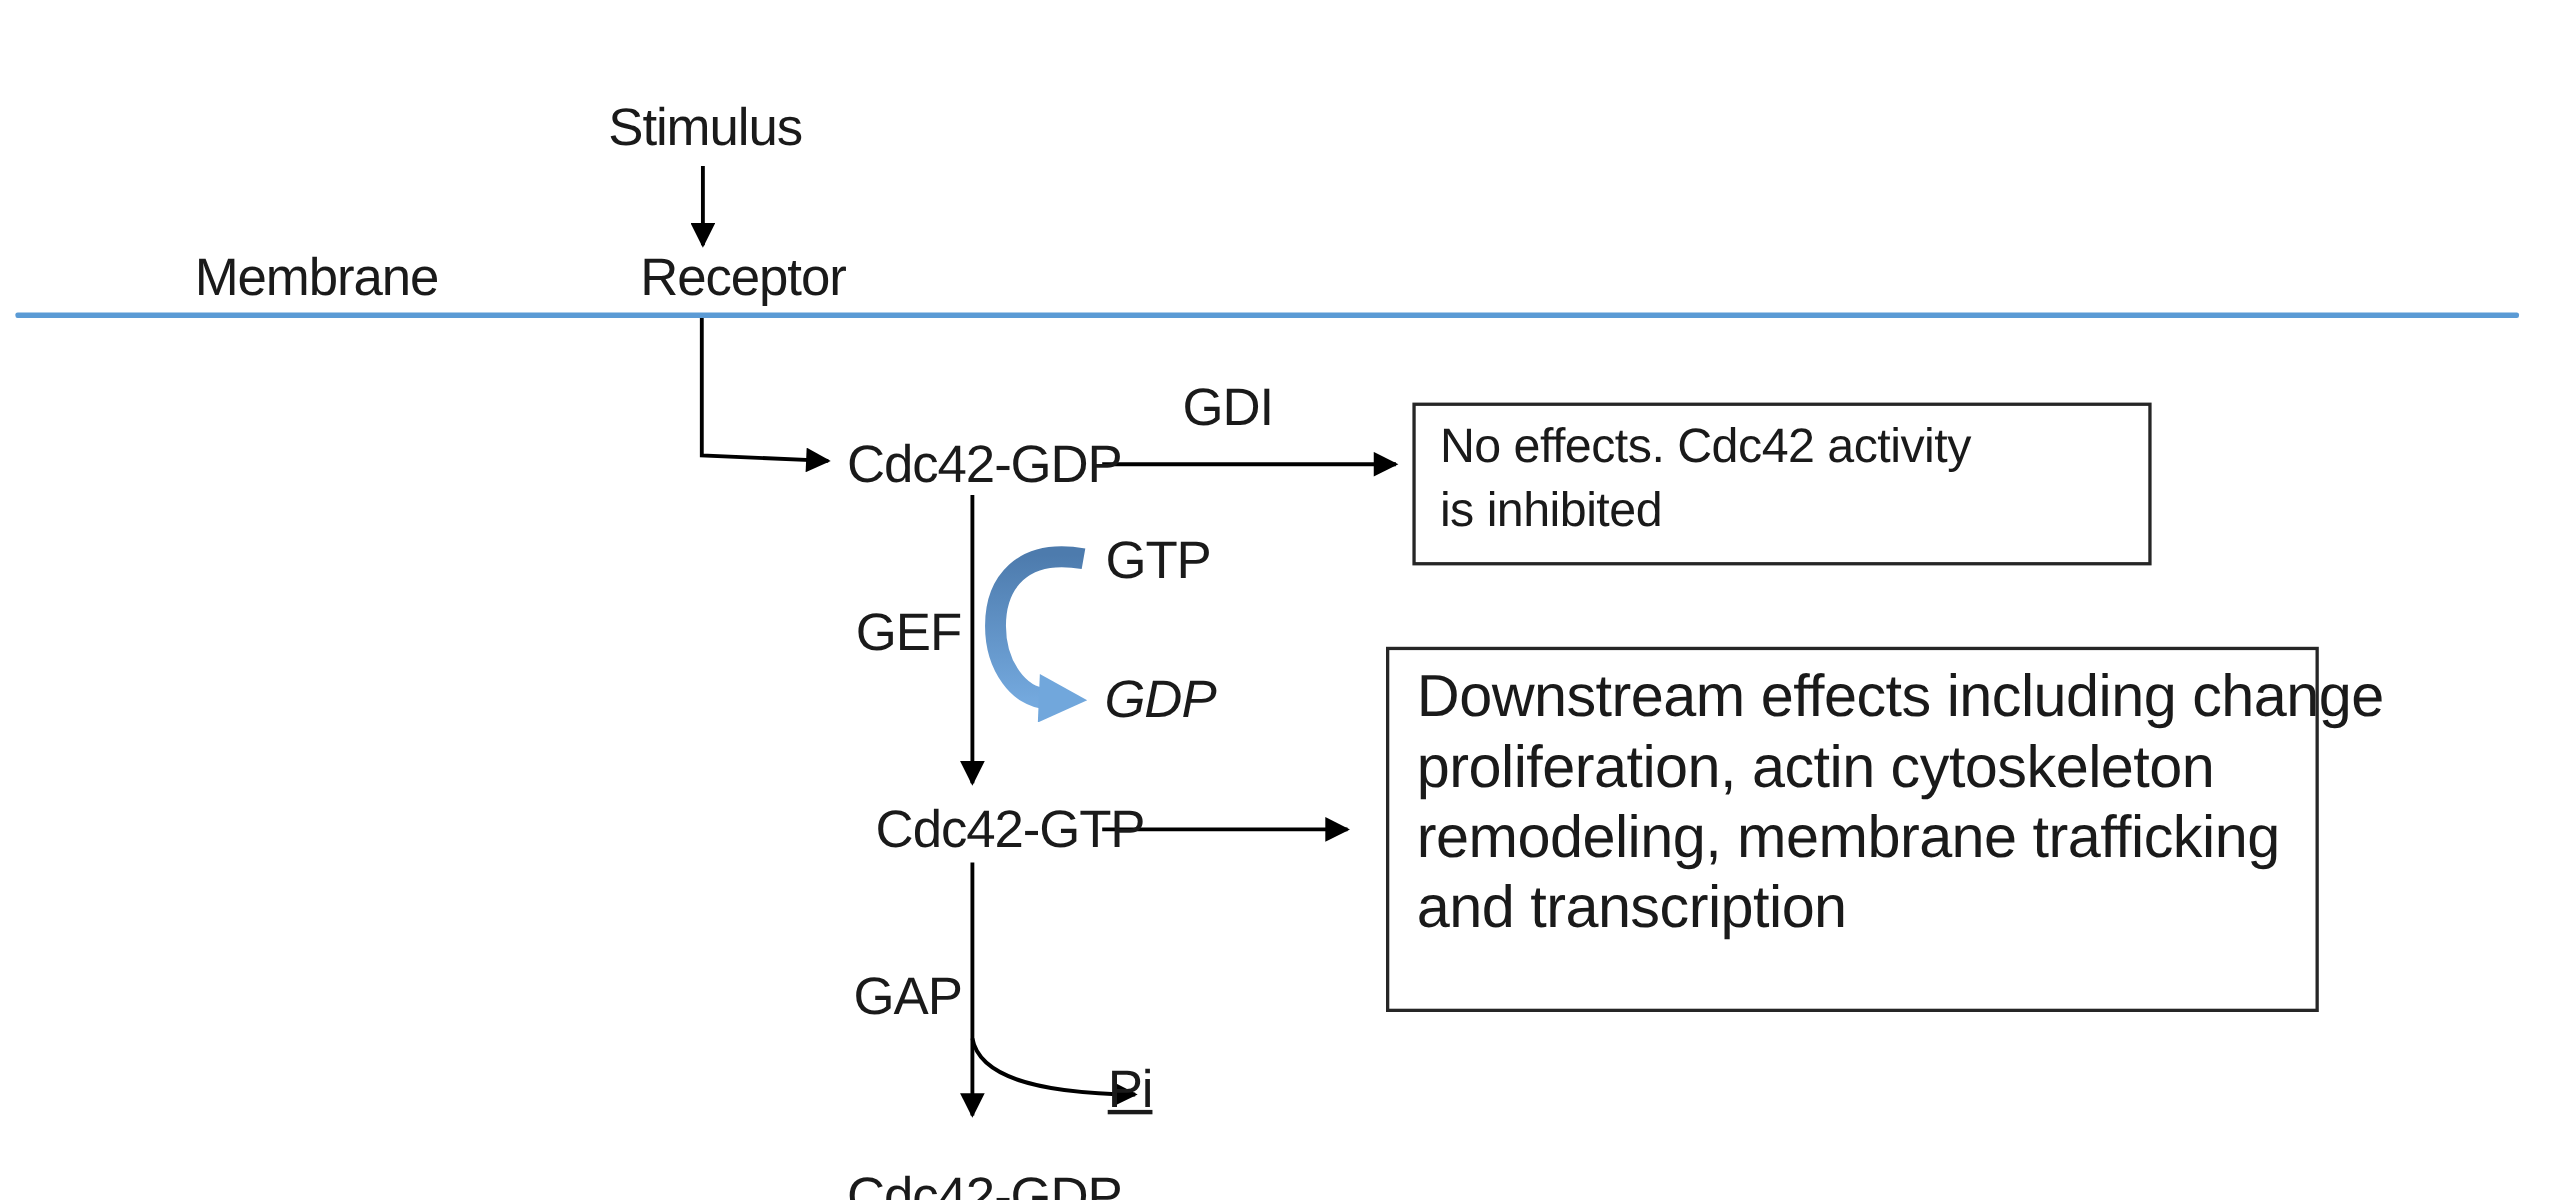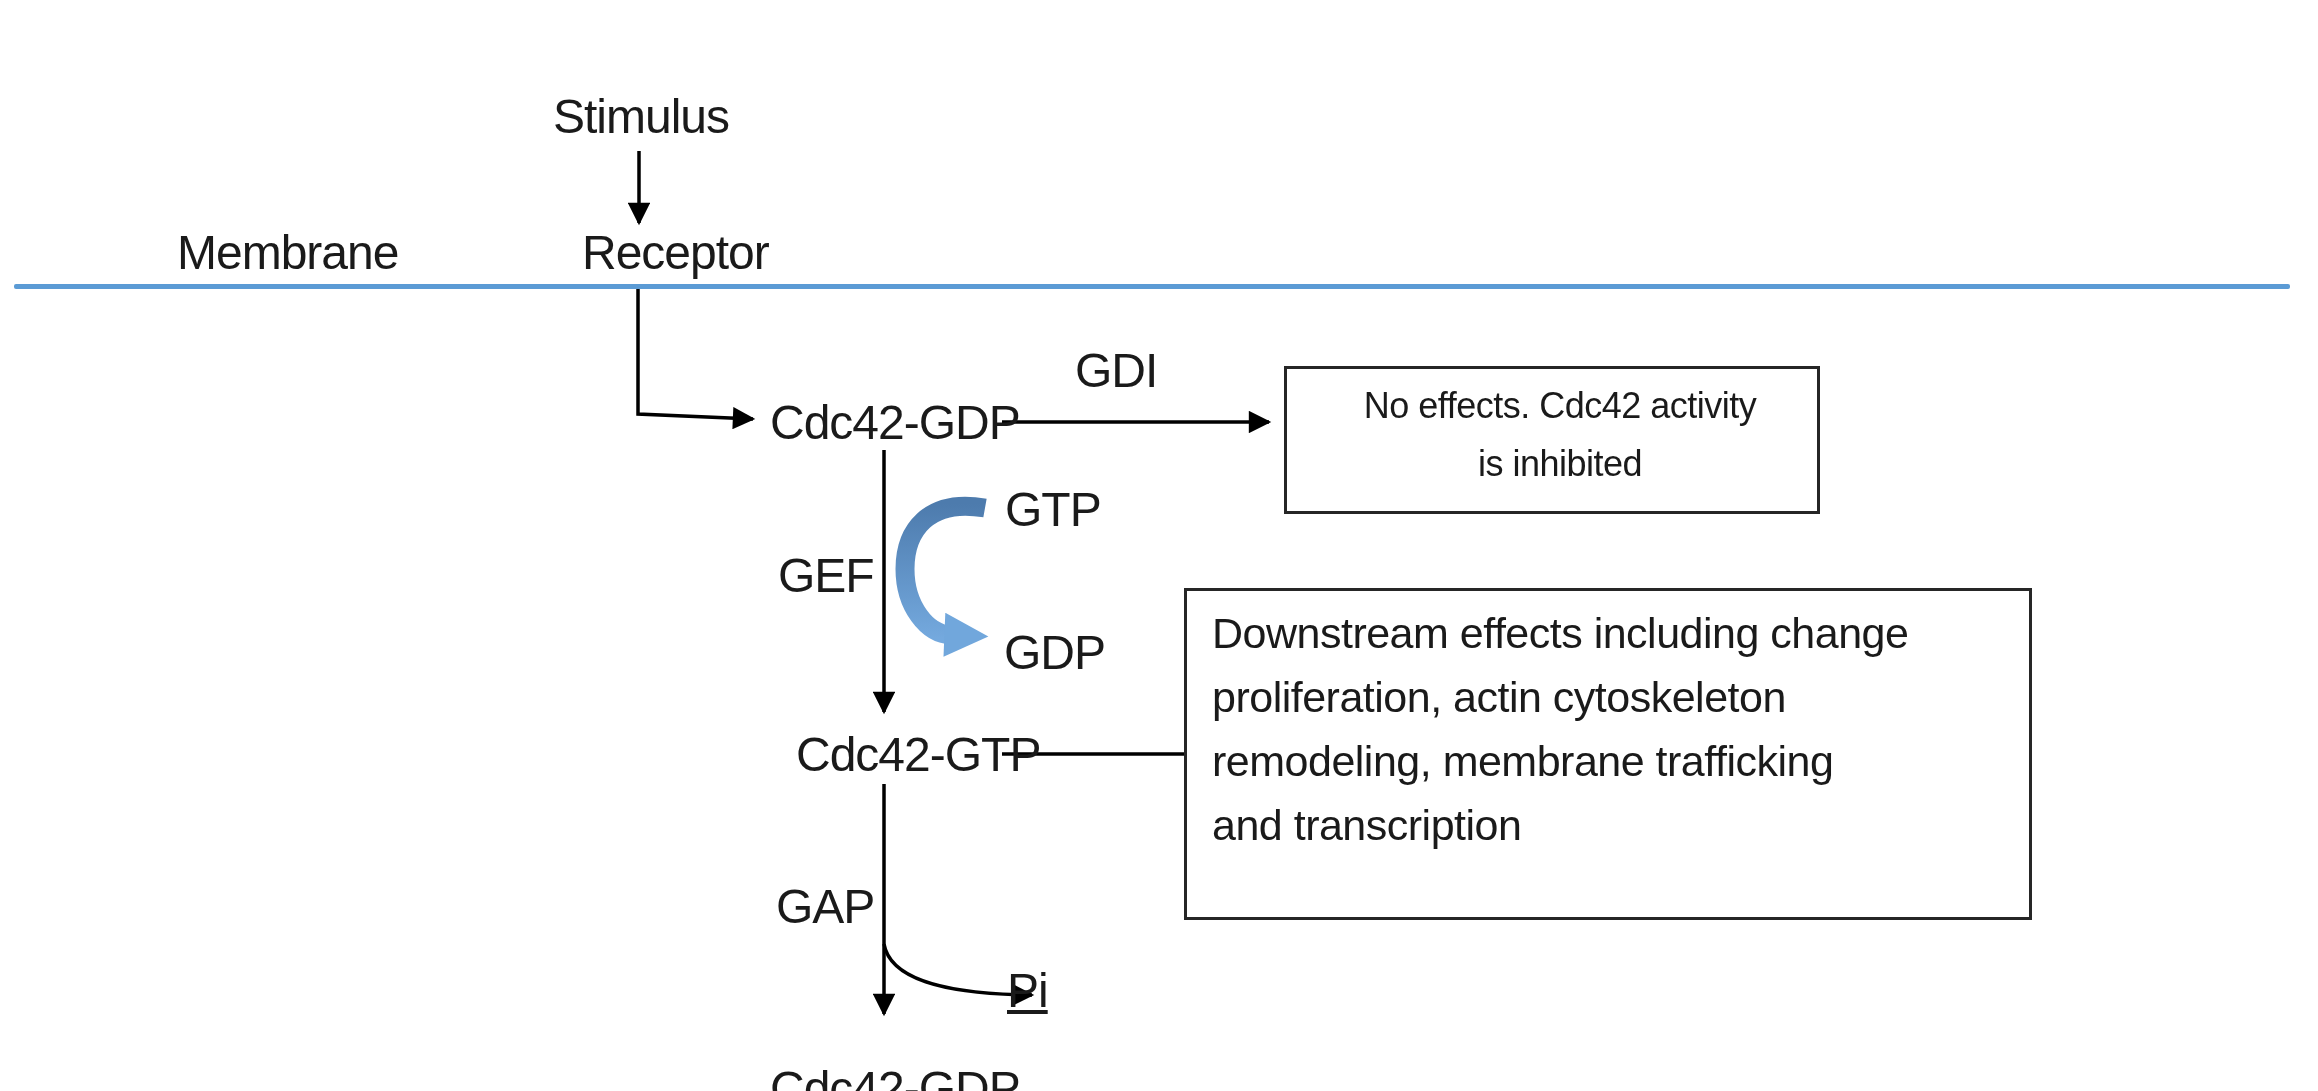--- a/index.html
+++ b/index.html
@@ -32,35 +32,34 @@
   .box {
     position: absolute;
     box-sizing: border-box;
     border: 3px solid #262626;
     background: #ffffff;
     color: #1a1a1a;
   }
   .box-no-effects {
     left: 1284px;
     top: 318px;
-    width: 536px;
+    width: 672px;
     height: 148px;
     padding: 8px 6px 0 22px;
-    font-size: 36px;
+    font-size: 44px;
     line-height: 58px;
     letter-spacing: -0.5px;
-    text-align: center;
   }
   .box-downstream {
-    left: 1184px;
+    left: 1260px;
     top: 540px;
     width: 848px;
     height: 332px;
     padding: 10px 6px 0 25px;
-    font-size: 43px;
+    font-size: 54px;
     line-height: 64px;
     letter-spacing: -0.5px;
   }
   .box-line { white-space: nowrap; }
   svg.overlay {
     position: absolute;
     left: 0; top: 0;
     width: 2318px;
     height: 1091px;
     pointer-events: none;
@@ -104,21 +103,21 @@
 
   <div class="membrane-line"></div>
 
   <div class="lbl" style="left:553px; top:44px;">Stimulus</div>
   <div class="lbl" style="left:177px; top:180px;">Membrane</div>
   <div class="lbl" style="left:582px; top:180px;">Receptor</div>
   <div class="lbl" style="left:770px; top:350px;">Cdc42-GDP</div>
   <div class="lbl" style="left:1075px; top:298px;">GDI</div>
   <div class="lbl" style="left:778px; top:503px;">GEF</div>
   <div class="lbl" style="left:1005px; top:437px;">GTP</div>
-  <div class="lbl" style="left:1004px; top:580px;">GDP</div>
+  <div class="lbl" style="left:1004px; top:564px;font-style:italic;">GDP</div>
   <div class="lbl" style="left:796px; top:682px;">Cdc42-GTP</div>
   <div class="lbl" style="left:776px; top:834px;">GAP</div>
   <div class="lbl" style="left:1007px; top:918px;text-decoration:underline;">Pi</div>
   <div class="lbl" style="left:770px; top:1016px;">Cdc42-GDP</div>
 
   <div class="box box-no-effects">
     <div class="box-line">No effects. Cdc42 activity</div>
     <div class="box-line">is inhibited</div>
   </div>
 

